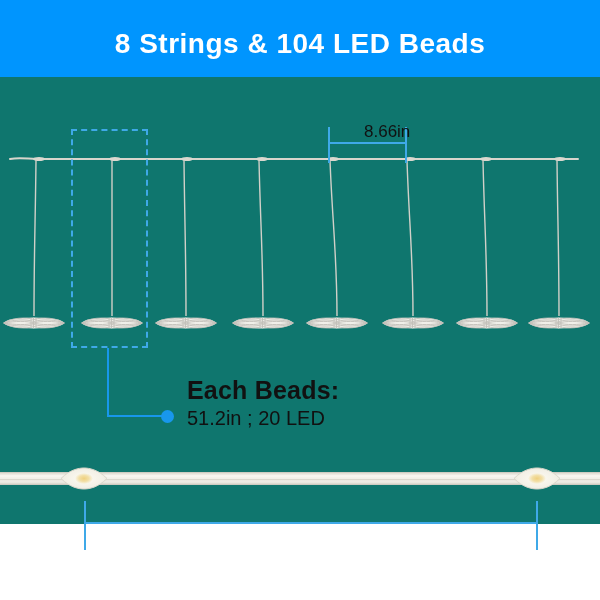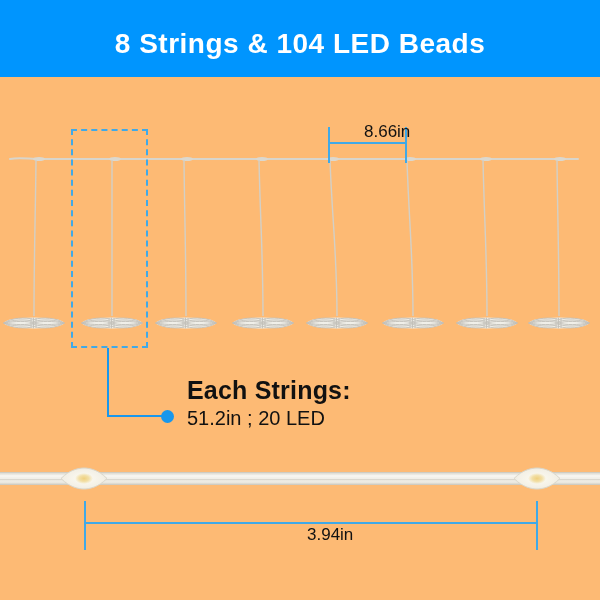--- a/index.html
+++ b/index.html
@@ -5,21 +5,21 @@
   :root{
     --banner-blue:#0095fe;
     --measure-blue:#3fa9e8;
     --accent-blue:#1897ec;
     --wire-gray:#d6d4cb;
     --text-dark:#111111;
   }
   *{margin:0;padding:0;box-sizing:border-box;}
   html,body{width:600px;height:600px;background:#ffffff;overflow:hidden;
     font-family:"Liberation Sans", sans-serif;}
-  .stage{position:relative;width:600px;height:600px;background:#fdba74;}
+  .stage{position:relative;width:600px;height:524px;background:#0f766e;}
 
   
   .banner{position:absolute;left:0;top:0;width:600px;height:77px;
     background:var(--banner-blue);display:flex;align-items:center;justify-content:center;
     padding-top:10px;}
   .banner h1{color:#ffffff;font-size:28px;font-weight:700;letter-spacing:.5px;}
 
   
   .diagram-svg{position:absolute;left:0;top:0;width:600px;height:600px;z-index:1;}
 
@@ -146,20 +146,19 @@
   <div class="highlight-box"></div>
 
   <div class="tick tick-top-left"></div>
   <div class="tick tick-top-right"></div>
   <div class="mline mline-top"></div>
   <div class="mlabel mlabel-top">8.66in</div>
 
   <div class="connector-v"></div>
   <div class="connector-h"></div>
   <div class="callout-dot"></div>
-  <div class="callout-heading">Each Strings:</div>
+  <div class="callout-heading">Each Beads:</div>
   <div class="callout-detail">51.2in ; 20 LED</div>
 
   <div class="tick tick-bot-left"></div>
   <div class="tick tick-bot-right"></div>
   <div class="mline mline-bot"></div>
-  <div class="mlabel mlabel-bot">3.94in</div>
 </div>
 
 </body></html>

